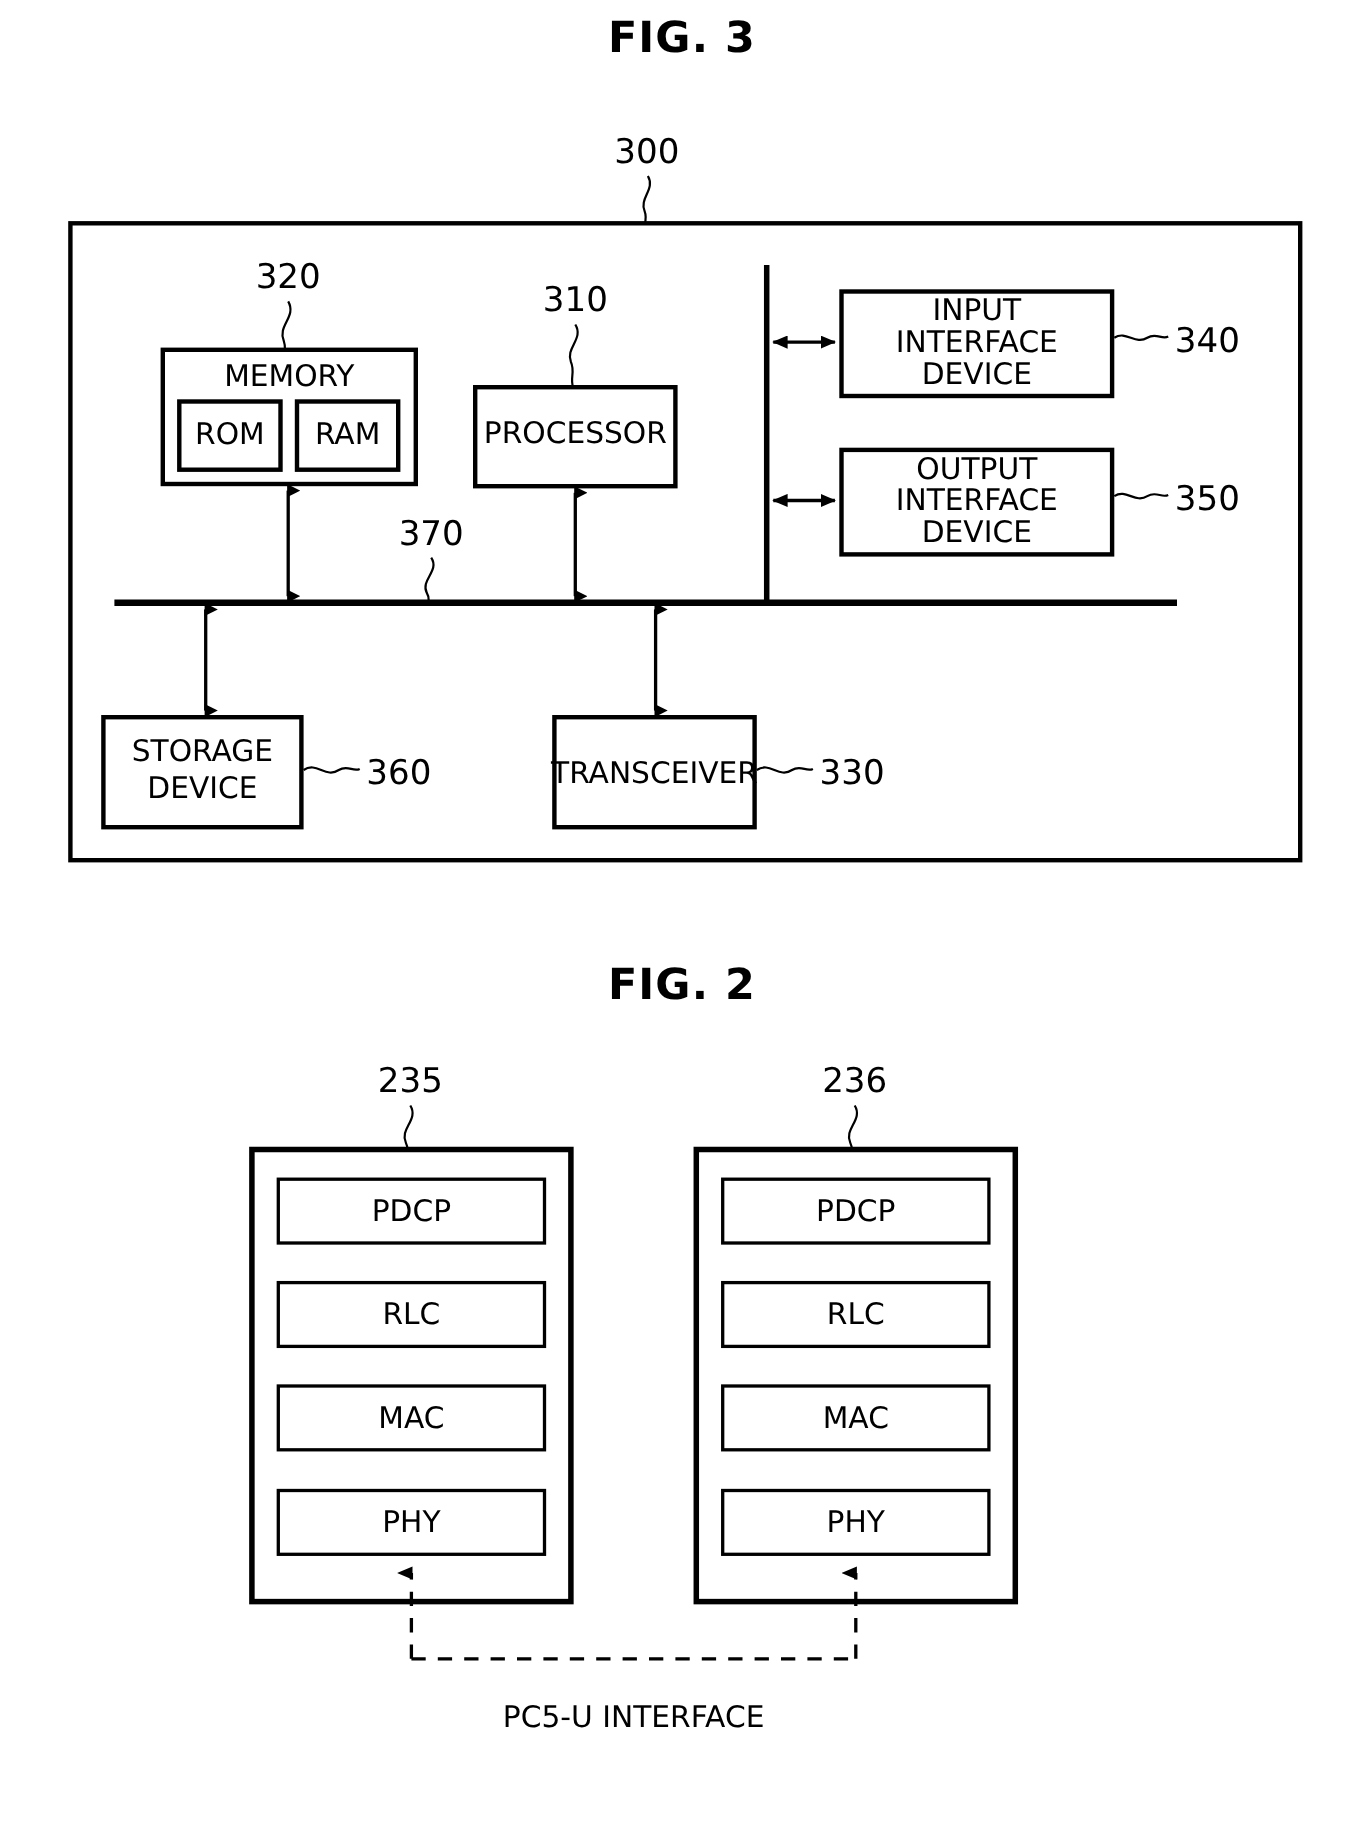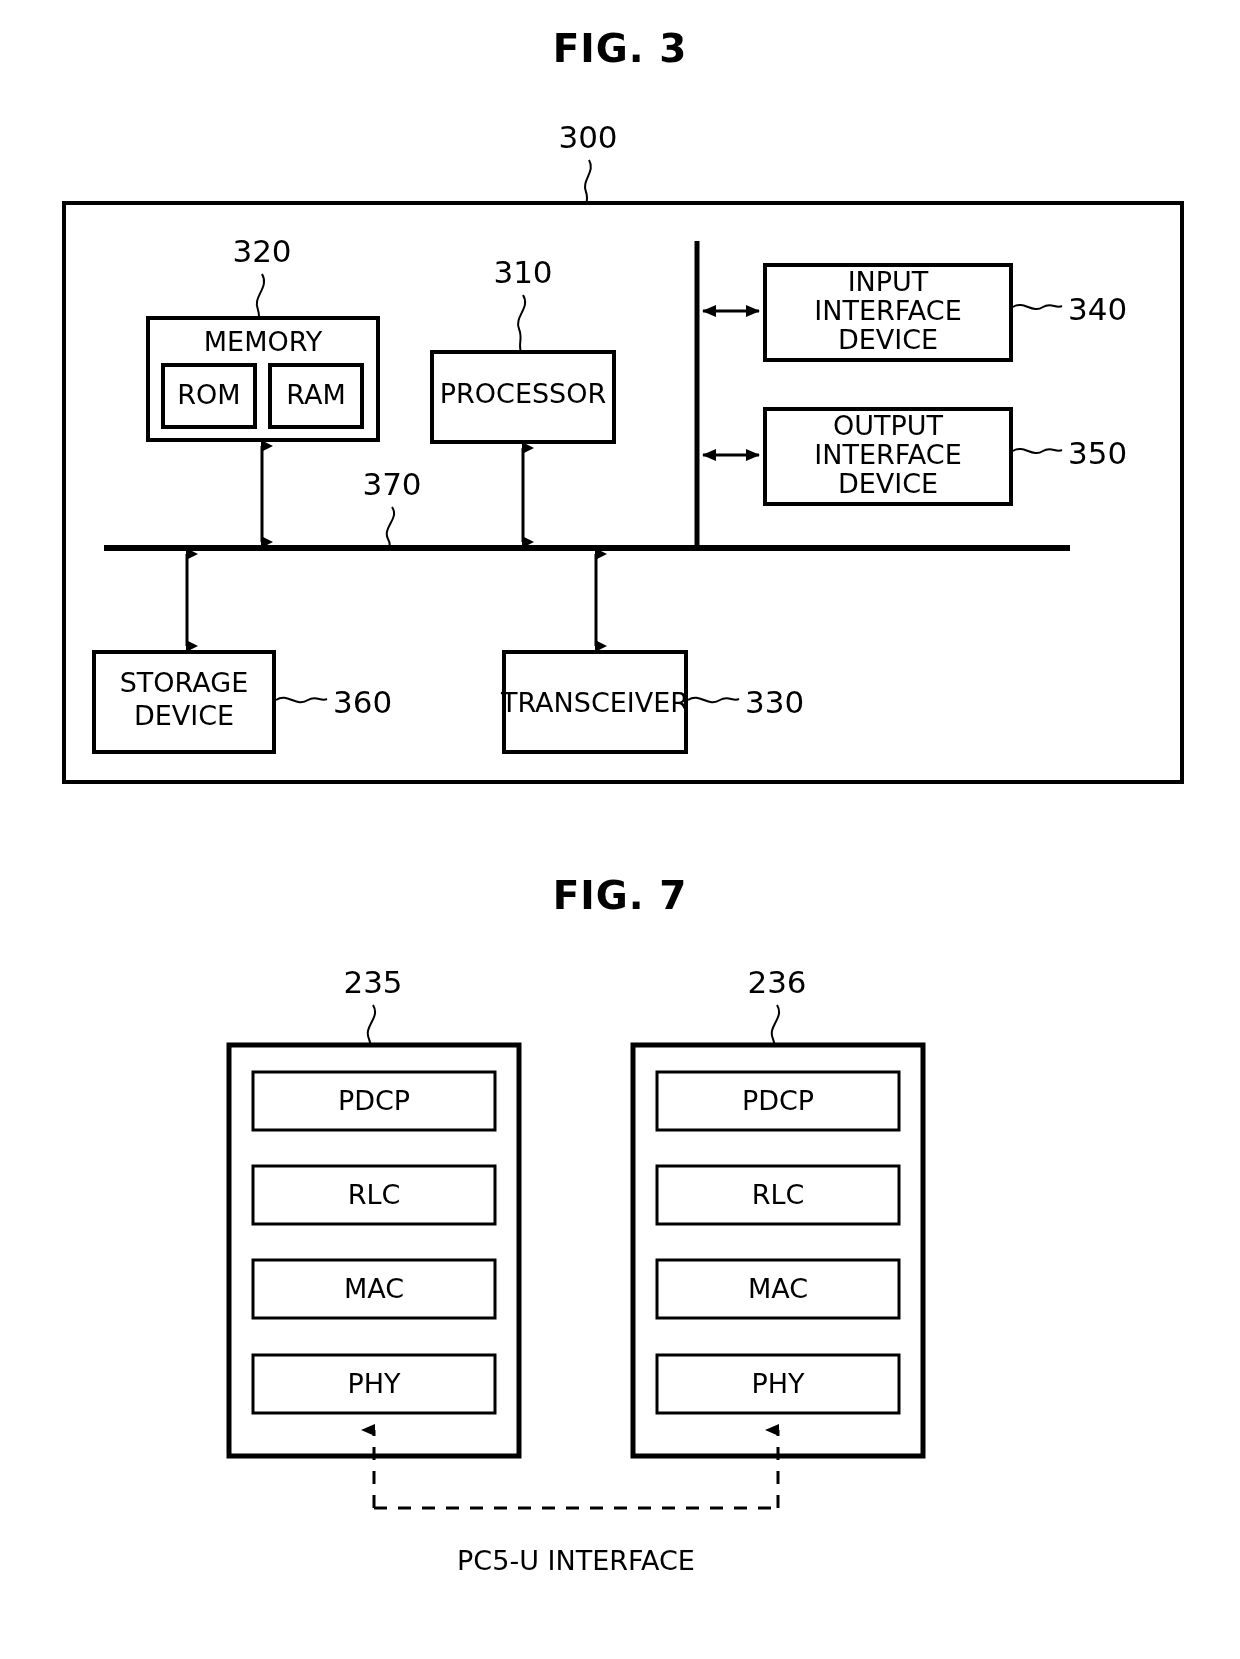--- a/index.html
+++ b/index.html
@@ -25,21 +25,21 @@
   .fig-title {
     position: absolute;
     text-align: center;
     font-weight: bold;
     font-family: "DejaVu Sans", sans-serif;
     letter-spacing: 1px;
     white-space: nowrap;
   }
   #fig3-title {
     left: 0;
-    top: 26px;
+    top: 12px;
     width: 1240px;
     font-size: 39px;
   }
   #fig4-title {
     left: 0;
     top: 873px;
     width: 1240px;
     font-size: 39px;
   }
   svg text {
@@ -84,21 +84,21 @@
     stroke: #000000;
     stroke-width: 3;
     fill: none;
     stroke-dasharray: 13 11;
   }
 </style>
 </head>
 <body>
 
 <div id="fig3-title" class="fig-title">FIG. 3</div>
-<div id="fig4-title" class="fig-title">FIG. 7</div>
+<div id="fig4-title" class="fig-title">FIG. 2</div>
 
 <svg id="sheet" viewBox="0 0 1240 1659" xmlns="http://www.w3.org/2000/svg">
 
   <defs>
     <marker id="arrTop" markerWidth="14" markerHeight="14" refX="6" refY="11" orient="auto" markerUnits="userSpaceOnUse">
       <path d="M6,0 L12,12 L0,12 Z" fill="#000000"></path>
     </marker>
     <marker id="arrBot" markerWidth="14" markerHeight="14" refX="6" refY="11" orient="auto" markerUnits="userSpaceOnUse">
       <path d="M6,0 L12,12 L0,12 Z" fill="#000000"></path>
     </marker>

